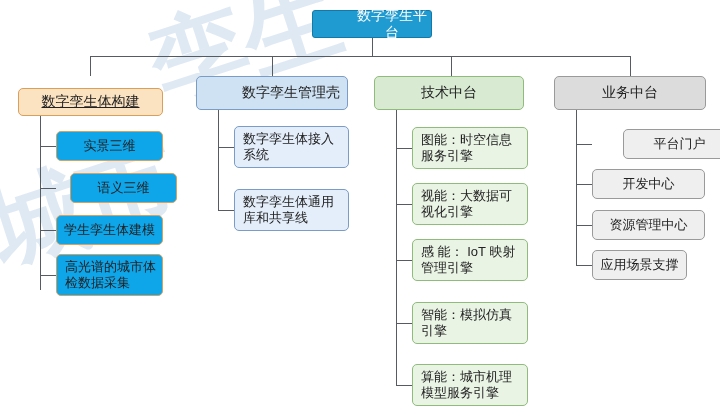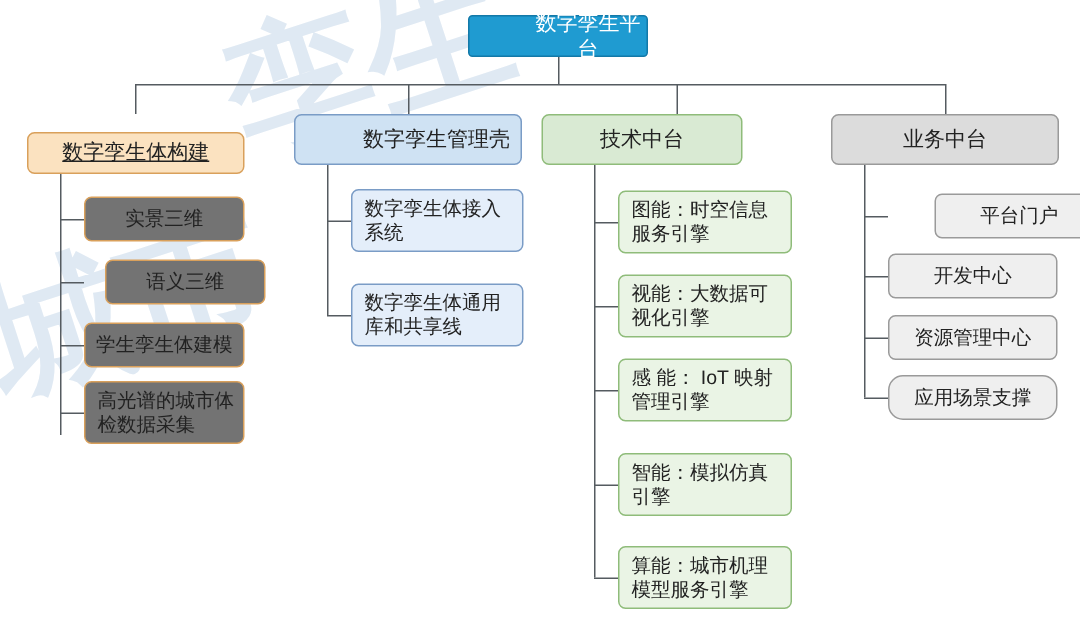--- a/index.html
+++ b/index.html
@@ -65,21 +65,21 @@
     border-radius: 5px;
   }
   .l1.orange { background: #fbe2c0; border-color: #d9a05b; color: #222; }
   .l1.blue   { background: #cfe2f3; border-color: #7a9cc6; color: #222; padding-left: 42px; }
   .l1.green  { background: #d9ead3; border-color: #8fbc7a; color: #222; }
   .l1.gray   { background: #dcdcdc; border-color: #9a9a9a; color: #222; }
   .l2 {
     font-size: 13px;
     border-radius: 5px;
   }
-  .l2.orange { background: #737373; border-color: #d9a05b; color: #222; }
+  .l2.orange { background: #0ea5e9; border-color: #d9a05b; color: #222; }
   .l2.blue   { background: #e4eefa; border-color: #7a9cc6; color: #222; }
   .l2.green  { background: #eaf4e5; border-color: #8fbc7a; color: #222; }
   .l2.gray   { background: #efefef; border-color: #9a9a9a; color: #222; }
   .l2.multiline {
     text-align: left;
     justify-content: flex-start;
     padding-left: 8px;
   }
   .connector {
     position: absolute;
@@ -125,21 +125,21 @@
 
   <div class="node l1 blue" style="left:196px; top:76px; width:152px; height:34px;">数字孪生管理壳</div>
   <div class="connector v" style="left:218px; top:110px; height:100px;"></div>
 
   <div class="connector h" style="left:218px; top:147px; width:16px;"></div>
   <div class="node l2 blue multiline" style="left:234px; top:126px; width:115px; height:42px;">数字孪生体接入系统</div>
 
   <div class="connector h" style="left:218px; top:210px; width:16px;"></div>
   <div class="node l2 blue multiline" style="left:234px; top:189px; width:115px; height:42px;">数字孪生体通用库和共享线</div>
 
-  <div class="node l1 green" style="left:361px; top:76px; width:134px; height:34px;">技术中台</div>
+  <div class="node l1 green" style="left:374px; top:76px; width:150px; height:34px;">技术中台</div>
   <div class="connector v" style="left:396px; top:110px; height:275px;"></div>
 
   <div class="connector h" style="left:396px; top:148px; width:16px;"></div>
   <div class="node l2 green multiline" style="left:412px; top:127px; width:116px; height:42px;">图能：时空信息服务引擎</div>
 
   <div class="connector h" style="left:396px; top:204px; width:16px;"></div>
   <div class="node l2 green multiline" style="left:412px; top:183px; width:116px; height:42px;">视能：大数据可视化引擎</div>
 
   <div class="connector h" style="left:396px; top:260px; width:16px;"></div>
   <div class="node l2 green multiline" style="left:412px; top:239px; width:116px; height:42px;">感 能： IoT 映射管理引擎</div>
@@ -156,15 +156,15 @@
   <div class="connector h" style="left:576px; top:144px; width:16px;"></div>
   <div class="node l2 gray" style="left:592px; top:129px; width:113px; height:30px;margin-left:31px;">平台门户</div>
 
   <div class="connector h" style="left:576px; top:184px; width:16px;"></div>
   <div class="node l2 gray" style="left:592px; top:169px; width:113px; height:30px;">开发中心</div>
 
   <div class="connector h" style="left:576px; top:225px; width:16px;"></div>
   <div class="node l2 gray" style="left:592px; top:210px; width:113px; height:30px;">资源管理中心</div>
 
   <div class="connector h" style="left:576px; top:265px; width:16px;"></div>
-  <div class="node l2 gray" style="left:592px; top:250px; width:113px; height:30px;border-radius:10px;">应用场景支撑</div>
+  <div class="node l2 gray" style="left:592px; top:250px; width:95px; height:30px;">应用场景支撑</div>
 
 </div>
 
 </body></html>

